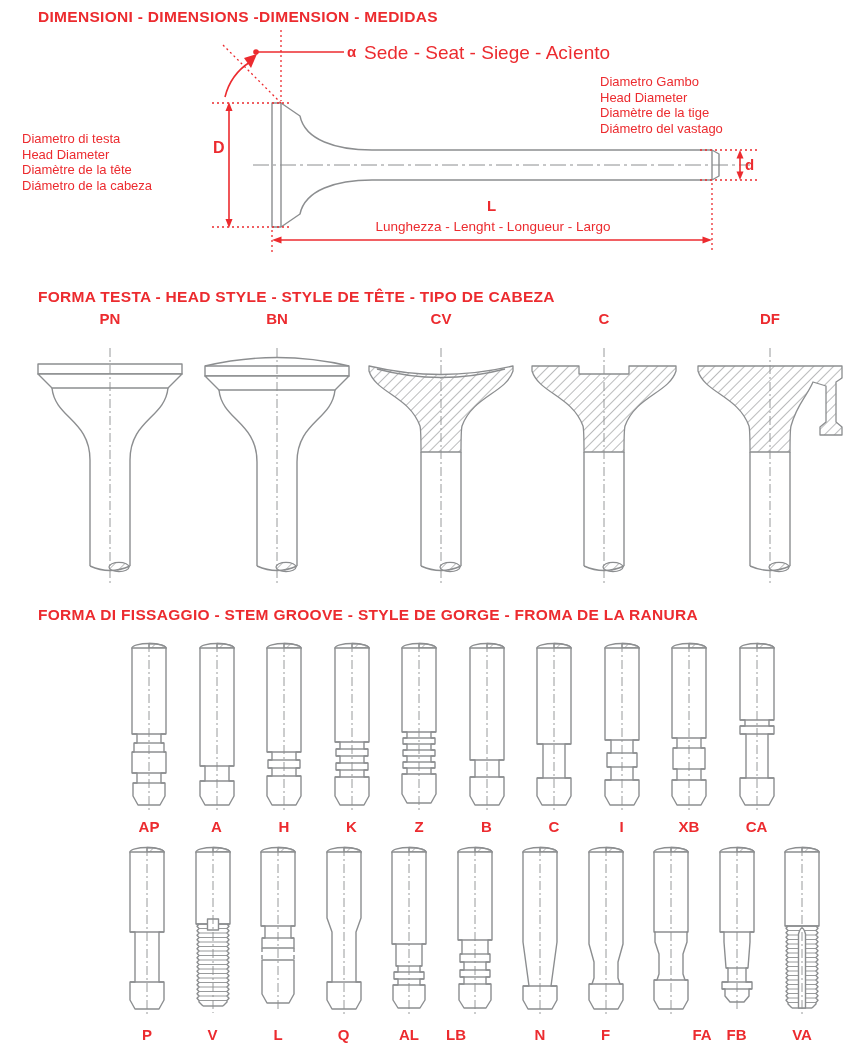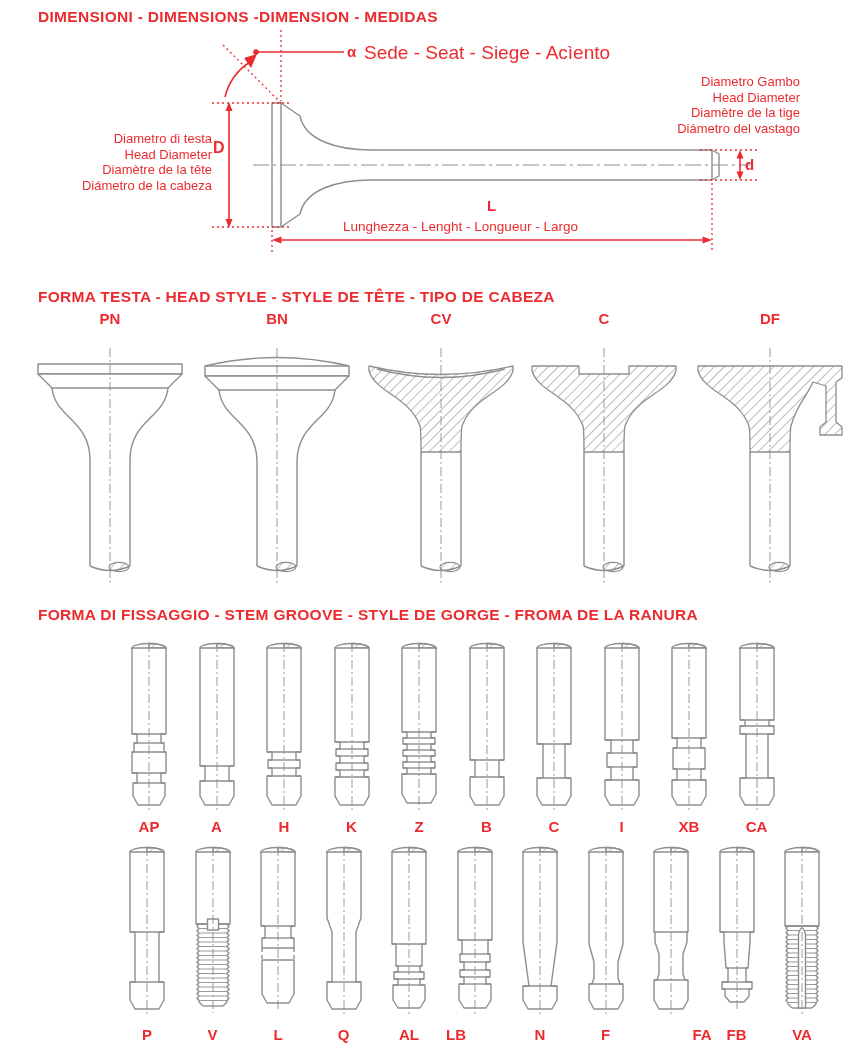--- a/index.html
+++ b/index.html
@@ -3,22 +3,22 @@
 <meta charset="utf-8">
 <style>
   :root{ --red:#EC2B2F; --gray:#8C8E90; }
   html,body{margin:0;padding:0;background:#fff;}
   .page{position:relative;width:860px;height:1051px;background:#fff;overflow:hidden;
         font-family:"Liberation Sans",sans-serif;}
   .title{position:absolute;color:var(--red);font-weight:bold;font-size:15.5px;
          letter-spacing:.3px;white-space:nowrap;}
   .rlabel{position:absolute;color:var(--red);font-size:13px;line-height:15.5px;white-space:nowrap;}
   .rlabel span{display:block;}
-  .right{text-align:right;}
-  .center{}
+  .right{}
+  .center{text-align:center;}
   .dimletter{position:absolute;color:var(--red);font-weight:bold;font-size:16px;}
   .dimletter.small{font-size:15px;}
   .code-label{position:absolute;color:var(--red);font-weight:bold;font-size:15px;text-align:center;}
   .drawing{position:absolute;}
   
   .g  {fill:#fff;stroke:var(--gray);stroke-width:1.4;stroke-linejoin:round;}
   .gl {fill:none;stroke:var(--gray);stroke-width:1.4;stroke-linejoin:round;}
   .gt {stroke:var(--gray);stroke-width:.9;}
   .gh {fill:url(#hatch);stroke:var(--gray);stroke-width:1.3;stroke-linejoin:round;}
   .gdash{stroke:var(--gray);stroke-width:1.4;stroke-dasharray:4 3;}

